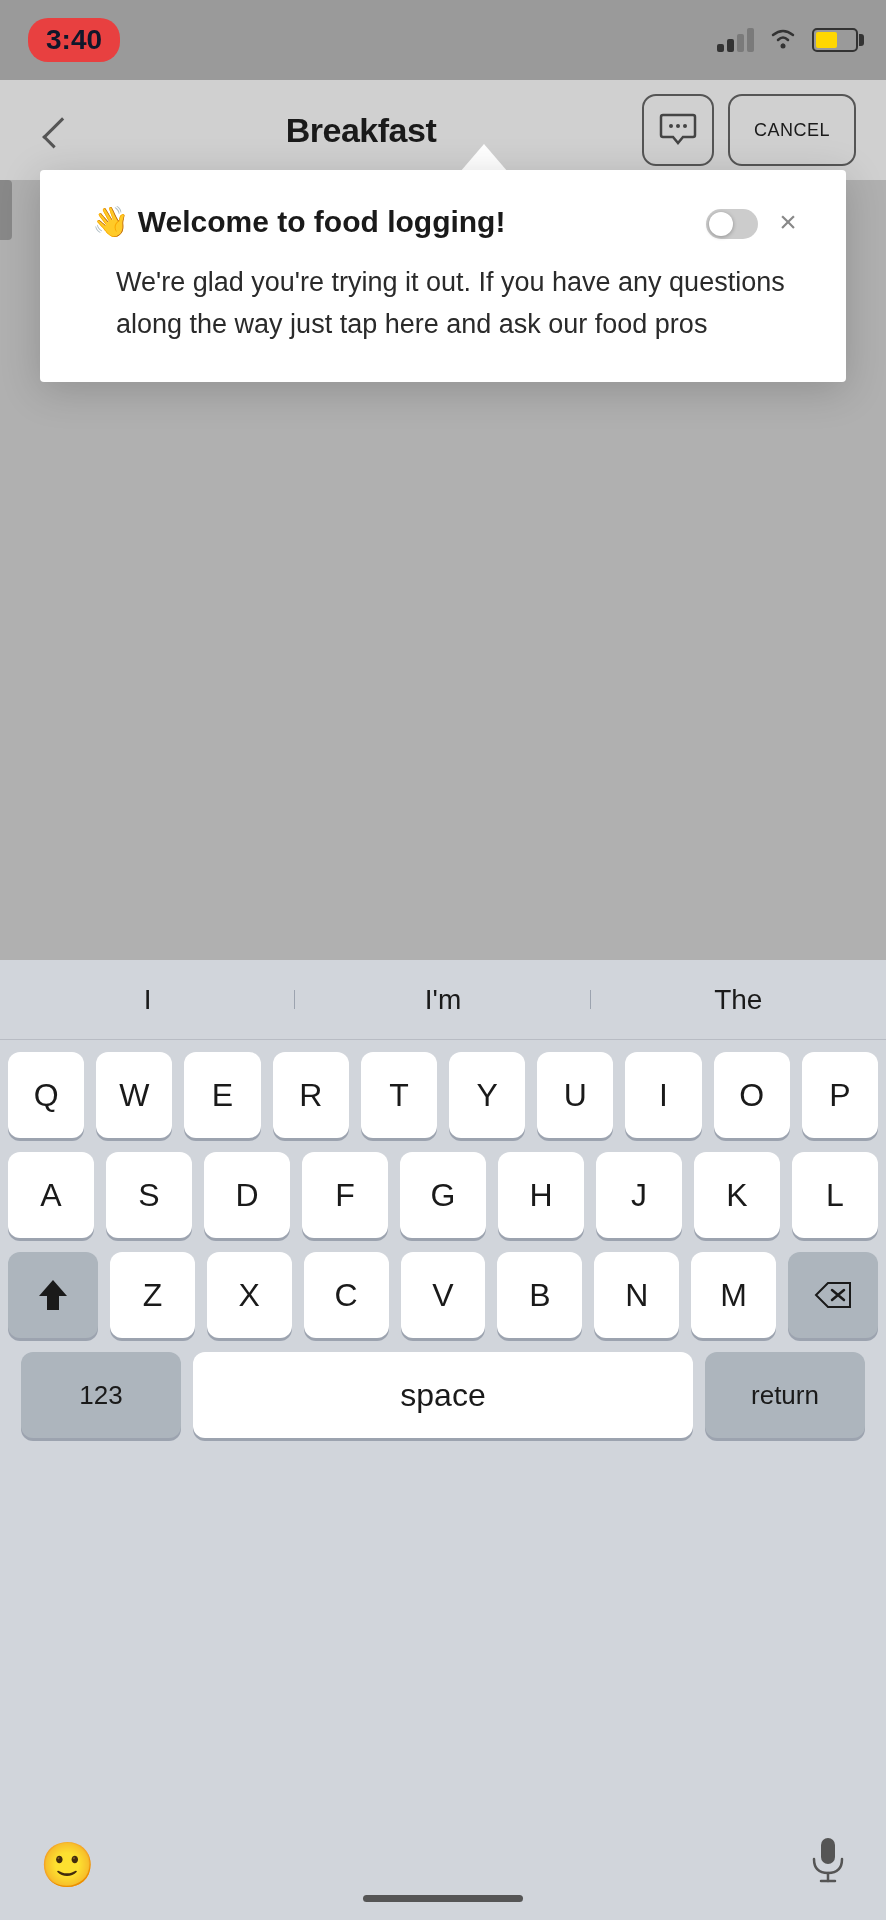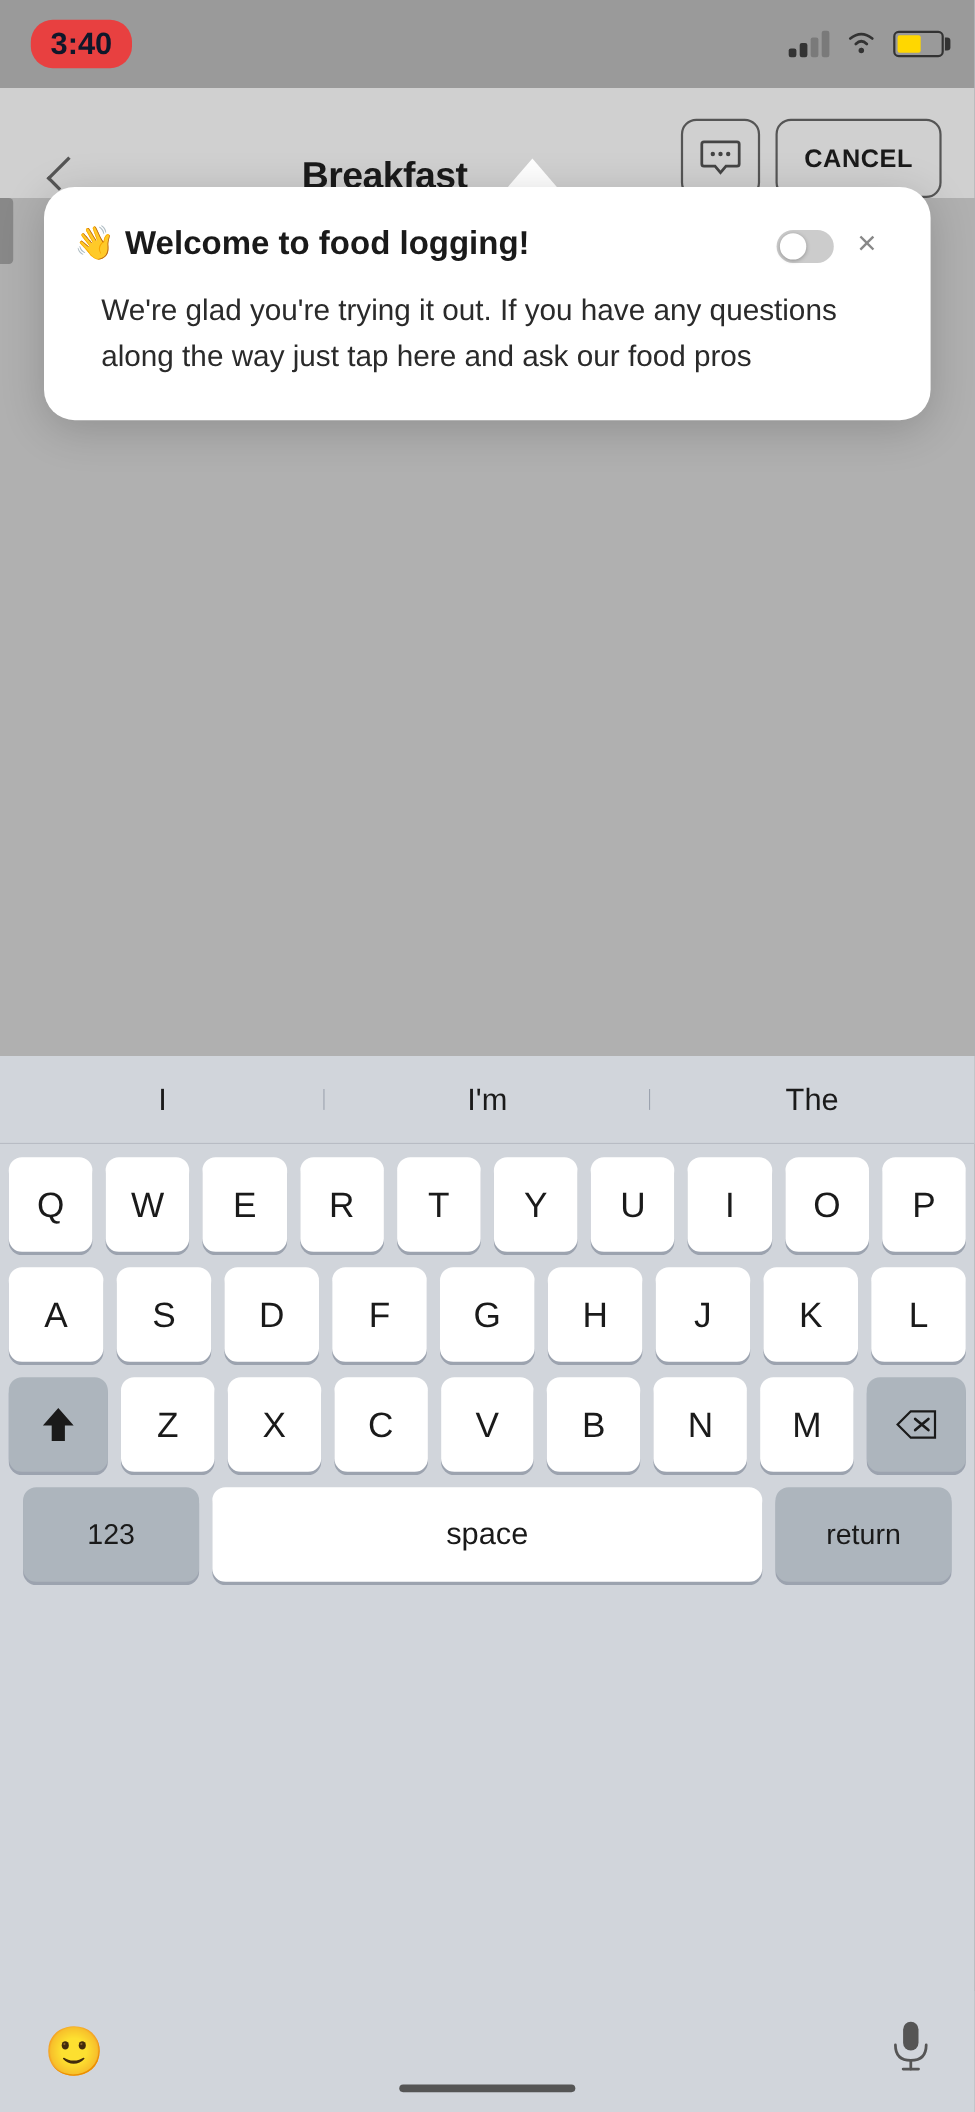--- a/index.html
+++ b/index.html
@@ -98,21 +98,21 @@
     }
 
     
     .nav-bar {
       position: absolute;
       top: 80px;
       left: 0;
       right: 0;
       height: 100px;
       display: flex;
-      align-items: flex-end;
+      align-items: center;
       justify-content: space-between;
       padding: 0 30px;
       background: #d0d0d0;
       z-index: 50;
     }
 
     .back-button {
       width: 50px;
       height: 50px;
       display: flex;
@@ -157,22 +157,22 @@
     .cancel-button {
       height: 72px;
       padding: 0 24px;
       border: 2.5px solid #555;
       border-radius: 14px;
       display: flex;
       align-items: center;
       justify-content: center;
       cursor: pointer;
       background: transparent;
-      font-size: 23px;
-      font-weight: 700;
+      font-size: 18px;
+      font-weight: 400;
       color: #1a1a1a;
       letter-spacing: 0.5px;
     }
 
     
     .tooltip-container {
       position: absolute;
       top: 170px;
       left: 40px;
       right: 40px;
@@ -186,22 +186,22 @@
       border-left: 24px solid transparent;
       border-right: 24px solid transparent;
       border-bottom: 28px solid white;
       position: absolute;
       top: -26px;
       left: 420px;
     }
 
     .tooltip-box {
       background: white;
-      border-radius: 28px;
-      padding: 34px 36px 36px 28px;
+      border-radius: 4px;
+      padding: 34px 36px 36px 52px;
       box-shadow: 0 8px 40px rgba(0,0,0,0.18);
       position: relative;
     }
 
     .tooltip-header {
       display: flex;
       align-items: flex-start;
       justify-content: space-between;
       margin-bottom: 18px;
     }
@@ -356,21 +356,21 @@
 
     .key.wide {
       min-width: 130px;
       max-width: 160px;
       font-size: 26px;
     }
 
     .key.space {
       min-width: 400px;
       max-width: 500px;
-      font-size: 28px;
+      font-size: 32px;
     }
 
     .key.shift-key {
       min-width: 90px;
       max-width: 100px;
     }
 
     .key.backspace-key {
       min-width: 90px;
       max-width: 100px;

